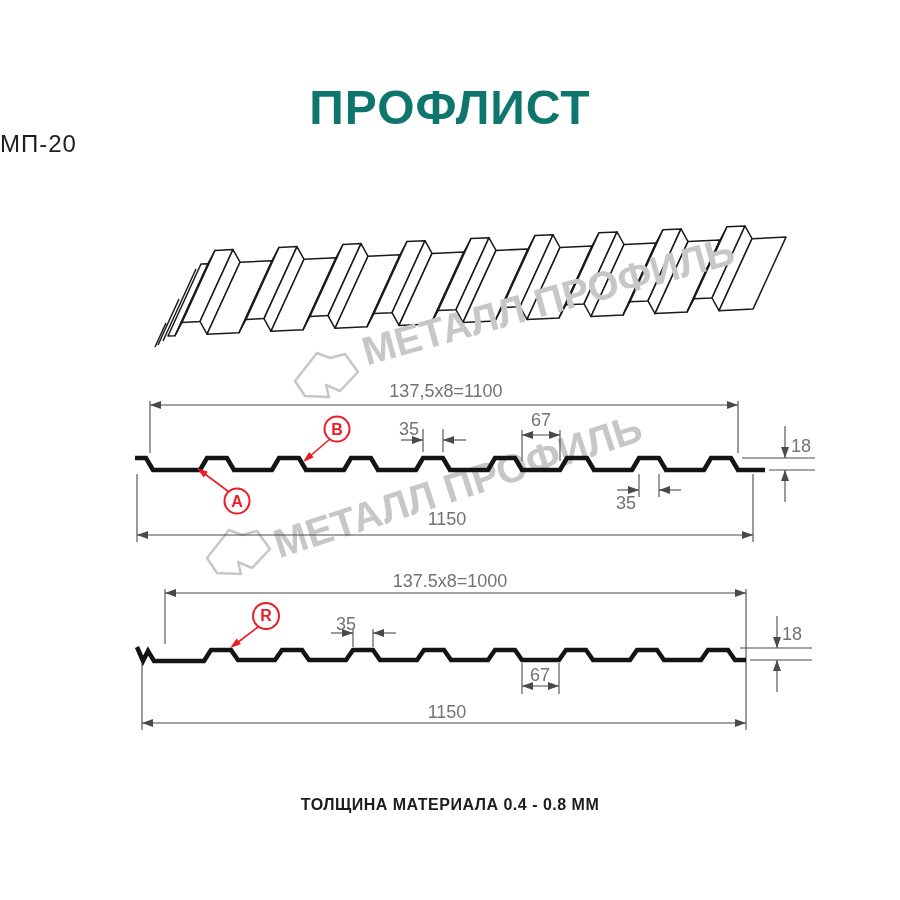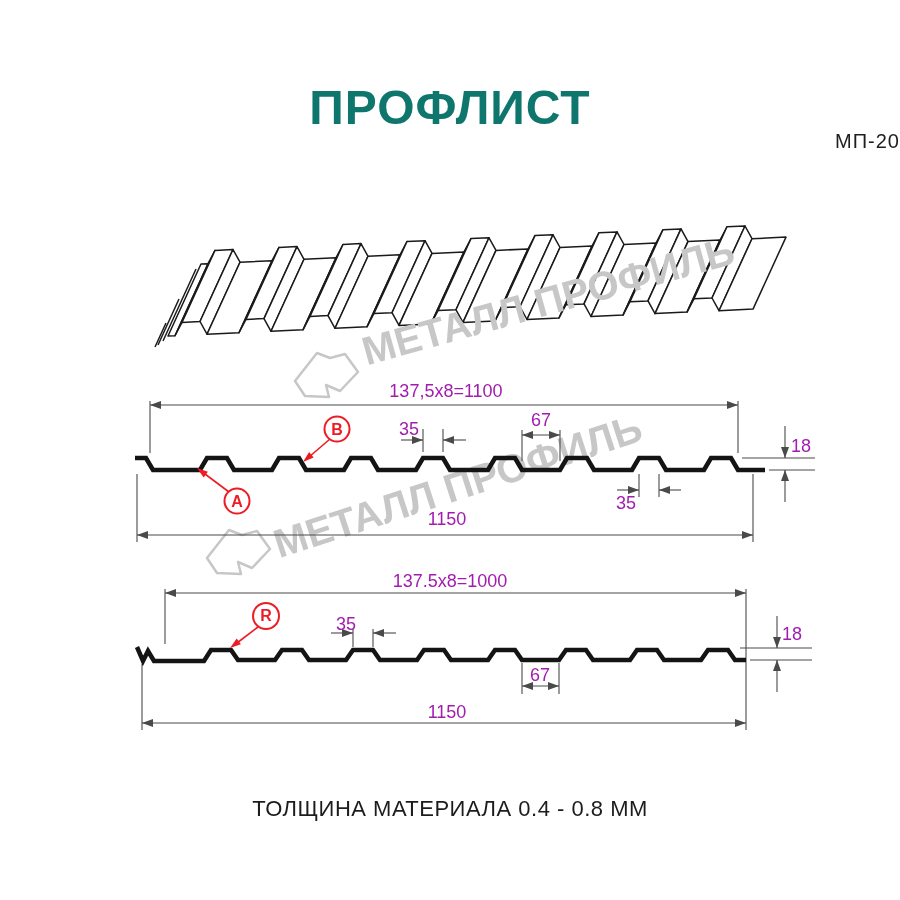--- a/index.html
+++ b/index.html
@@ -1,25 +1,25 @@
 <!DOCTYPE html>
 <html><head>
 <meta charset="utf-8">
 <style>
   html,body{margin:0;padding:0;background:#ffffff;}
   body{width:900px;height:900px;position:relative;overflow:hidden;
        font-family:"Liberation Sans",sans-serif;}
   .title{position:absolute;left:0;right:0;top:80px;text-align:center;
          font-size:48px;font-weight:800;letter-spacing:1px;color:#0f766e;}
-  .subtitle{position:absolute;left:0;right:0;top:130px;text-align:right;
-         font-size:20px;font-weight:500;letter-spacing:1px;color:#1e1e1e;}
+  .subtitle{position:absolute;left:0;right:0;top:130px;text-align:left;
+         font-size:24px;font-weight:500;letter-spacing:1px;color:#1e1e1e;}
   .footer-note{position:absolute;left:0;right:0;top:796px;text-align:center;
-         font-size:22px;font-weight:400;letter-spacing:0.5px;color:#1c1c1c;}
+         font-size:16px;font-weight:700;letter-spacing:0.5px;color:#1c1c1c;}
   .dim-label{position:absolute;transform:translate(-50%,-50%);
-         font-size:18px;color:#a21caf;white-space:nowrap;background:#fff;padding:0 2px;}
+         font-size:18px;color:#737373;white-space:nowrap;background:#fff;padding:0 2px;}
   .callout{position:absolute;width:27px;height:27px;box-sizing:border-box;
          border:2.5px solid #ed1c24;border-radius:50%;color:#ed1c24;
          font-weight:bold;font-size:16px;display:flex;align-items:center;
          justify-content:center;transform:translate(-50%,-50%);background:transparent;}
   .wm-text{position:absolute;color:#c7c7c7;font-weight:bold;font-size:40px;
          white-space:nowrap;transform-origin:left center;line-height:44px;}
   svg{position:absolute;left:0;top:0;}
   .z1{z-index:1}.z2{z-index:2}.z3{z-index:3}.z4{z-index:4}
 </style>
 </head>

